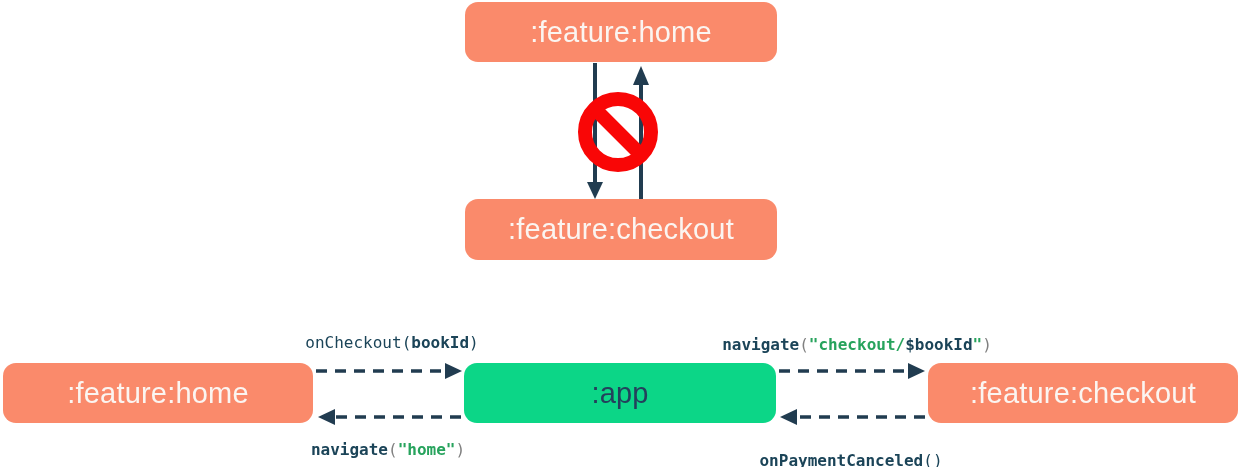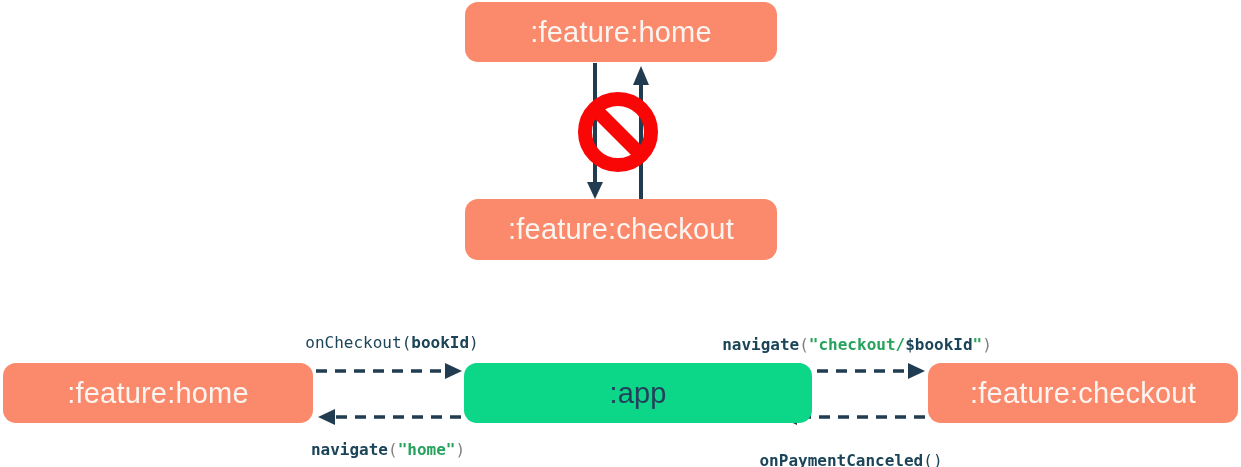--- a/index.html
+++ b/index.html
@@ -90,21 +90,21 @@
       </g>
     </g>
   </svg>
 
   <div class="box box--module" style="left:465px; top:2px; width:312px; height:60px;">:feature:home</div>
 
   <div class="box box--module" style="left:465px; top:199px; width:312px; height:61px;">:feature:checkout</div>
 
   <div class="box box--module" style="left:3px; top:363px; width:310px; height:60px;">:feature:home</div>
 
-  <div class="box box--app" style="left:464px; top:363px; width:348px; height:60px;">:app</div>
+  <div class="box box--app" style="left:464px; top:363px; width:312px; height:60px;">:app</div>
 
   <div class="box box--module" style="left:928px; top:363px; width:310px; height:60px;">:feature:checkout</div>
 
   <div class="code" style="left:392px; top:330px;">
     <span class="sn">onCheckout(</span><span class="snb">bookId</span><span class="sn">)</span>
   </div>
 
   <div class="code" style="left:388px; top:437px;">
     <span class="snb">navigate</span><span class="sg">(</span><span class="sgb">"home"</span><span class="sg">)</span>
   </div>

